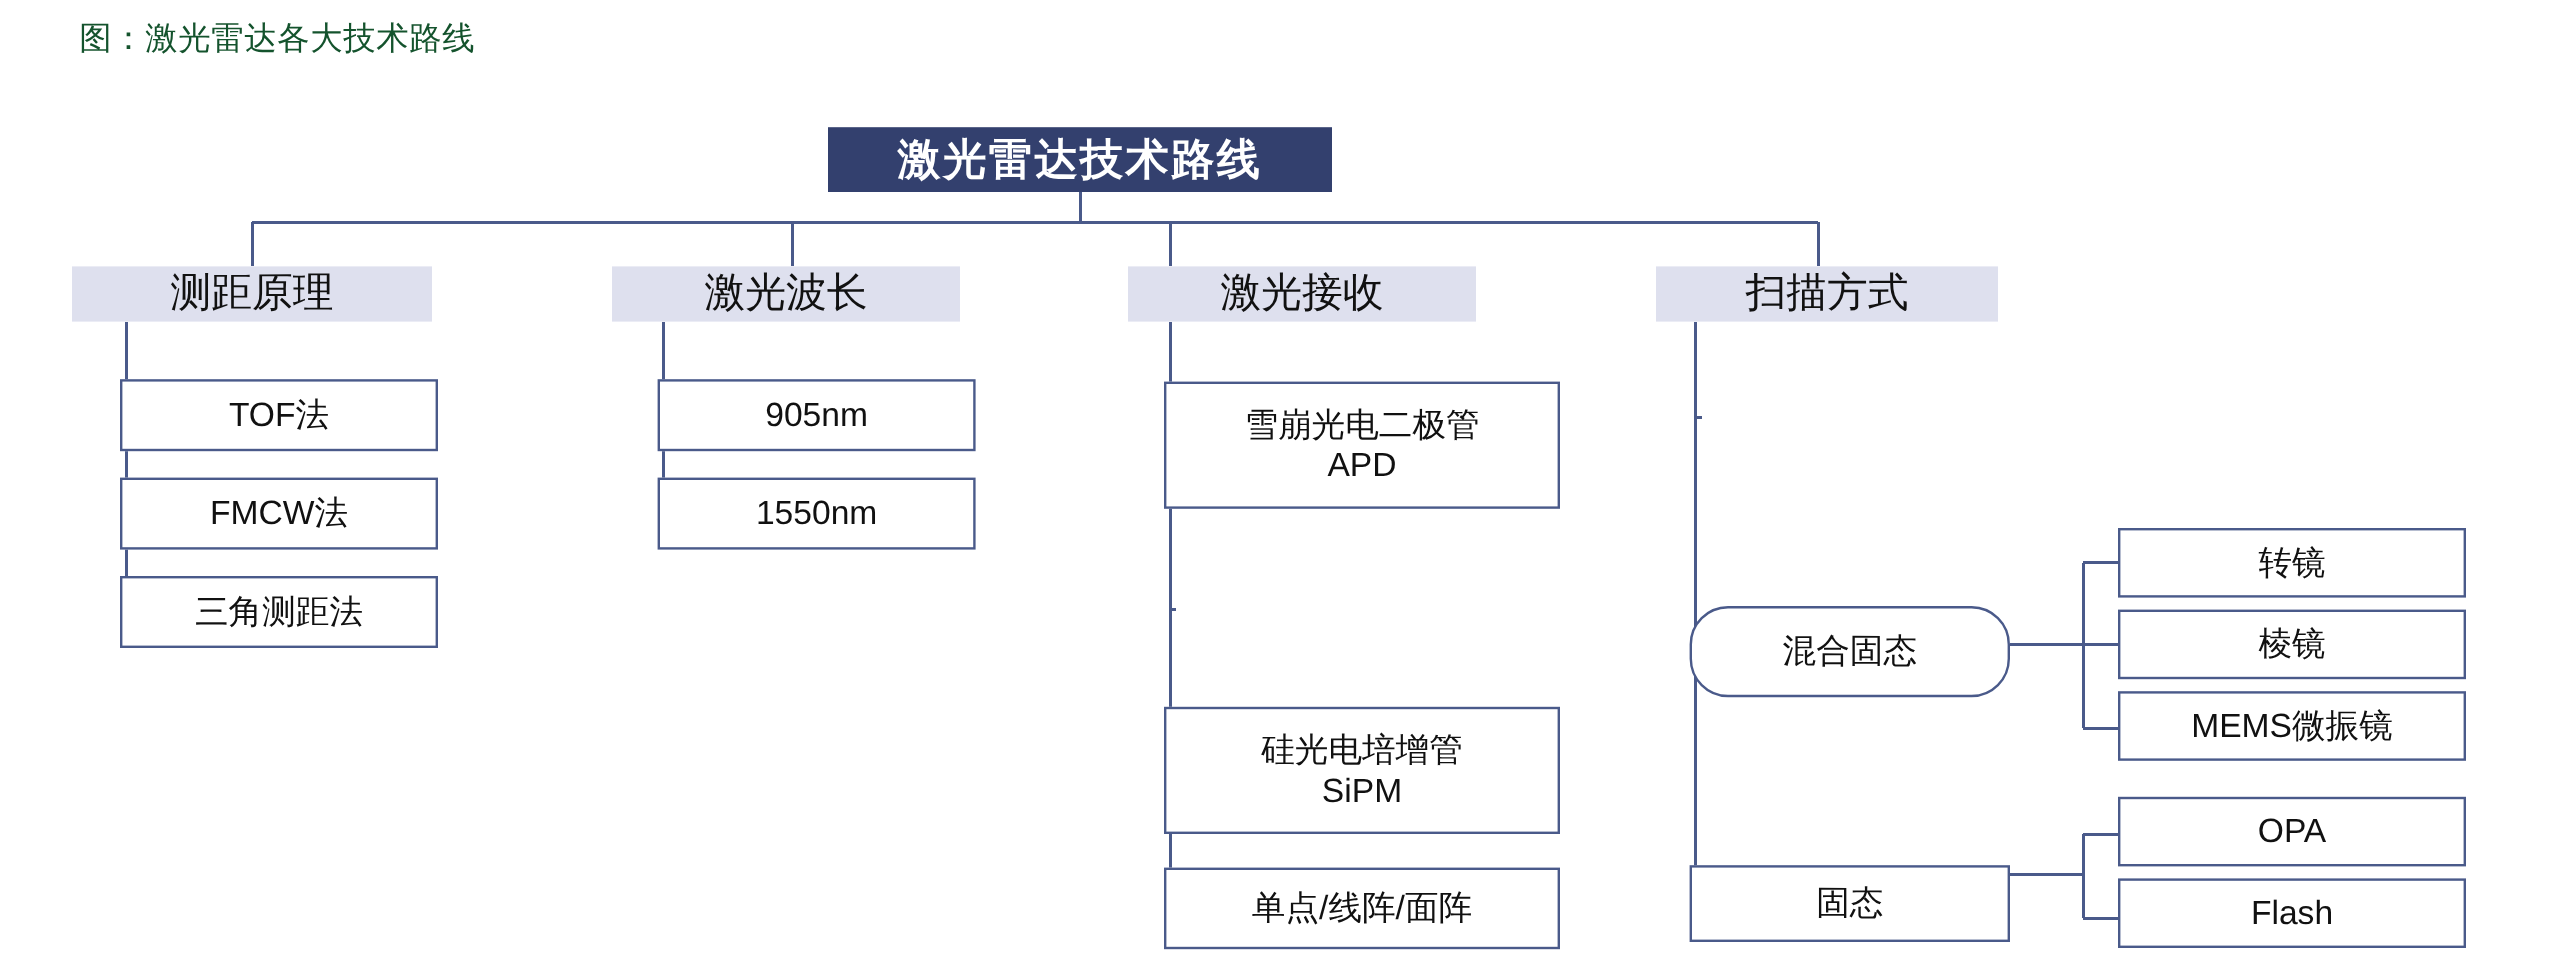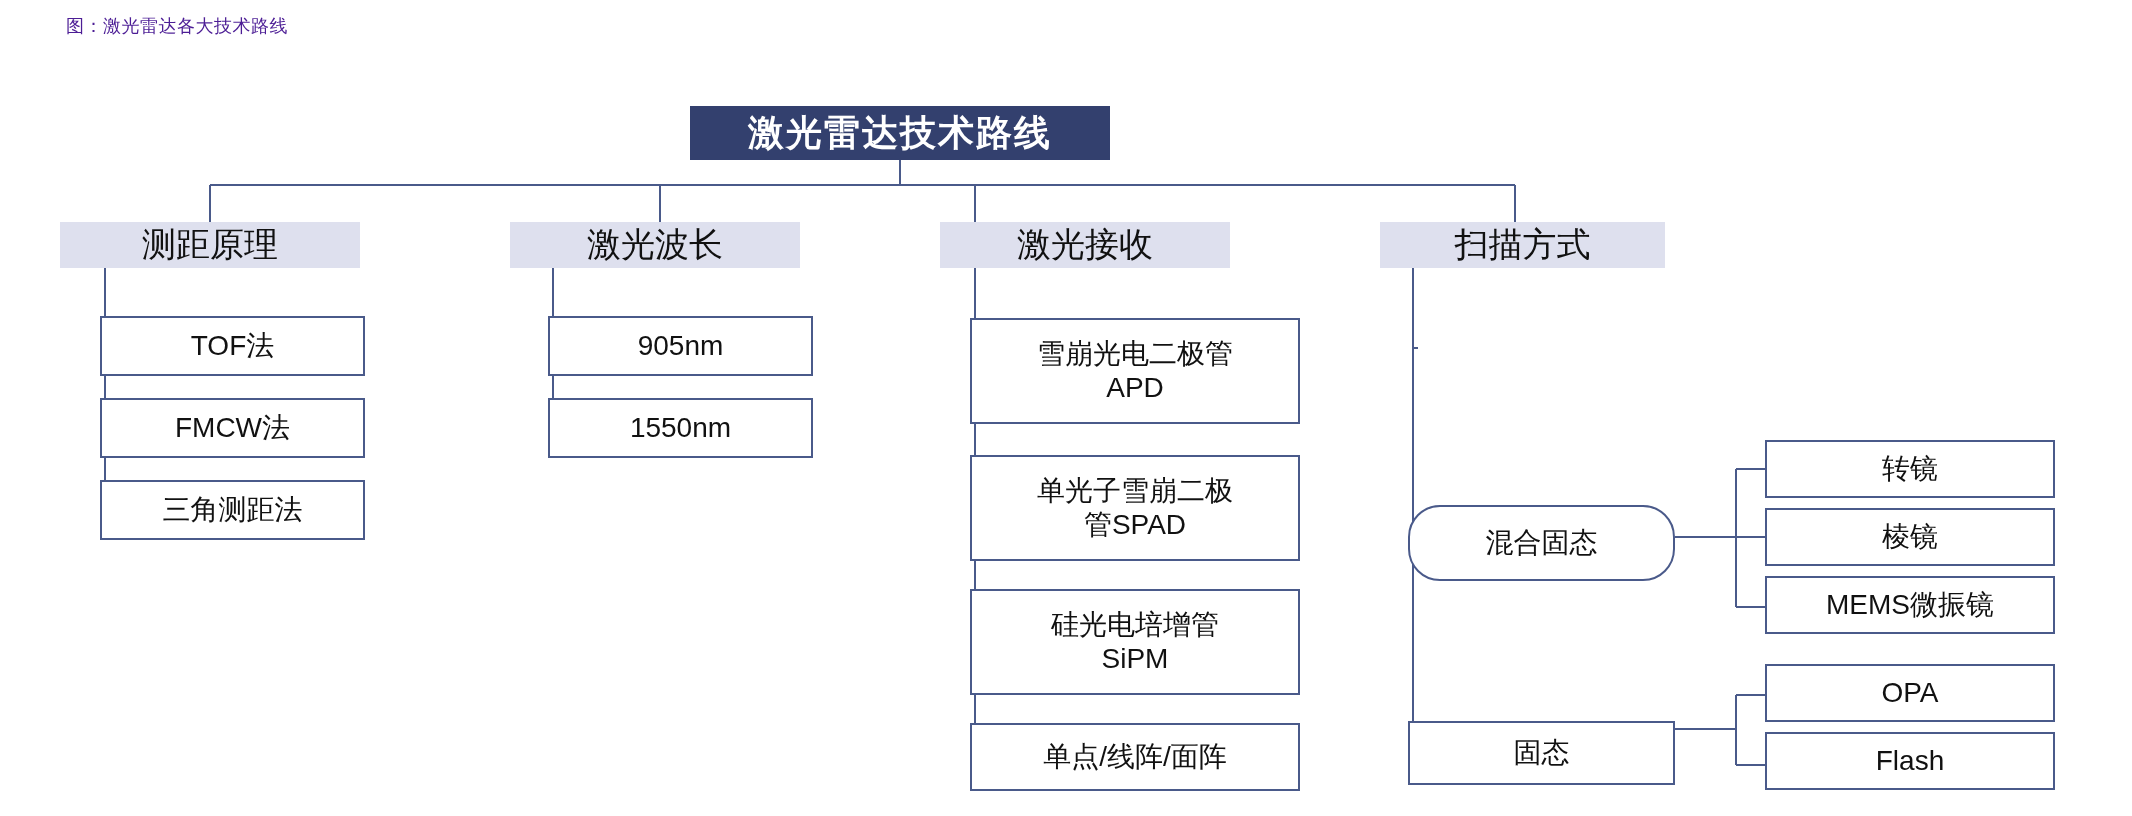--- a/index.html
+++ b/index.html
@@ -35,22 +35,22 @@
     justify-content: center;
     text-align: center;
     line-height: 1.22;
     white-space: pre-line;
     z-index: 2;
   }
   .caption {
     position: absolute;
     left: 66px;
     top: 14px;
-    font-size: 18px;
-    color: #4c1d95;
+    font-size: 27px;
+    color: #14532d;
     letter-spacing: 0.5px;
     z-index: 3;
   }
   .root {
     background: #33406e;
     color: #ffffff;
     font-weight: bold;
     font-size: 36px;
     letter-spacing: 2px;
     border: none;
@@ -131,22 +131,20 @@
 
   <div class="node leaf" style="left:100px; top:316px; width:265px; height:60px;">TOF法</div>
   <div class="node leaf" style="left:100px; top:398px; width:265px; height:60px;">FMCW法</div>
   <div class="node leaf" style="left:100px; top:480px; width:265px; height:60px;">三角测距法</div>
 
   <div class="node leaf" style="left:548px; top:316px; width:265px; height:60px;">905nm</div>
   <div class="node leaf" style="left:548px; top:398px; width:265px; height:60px;">1550nm</div>
 
   <div class="node leaf" style="left:970px; top:318px; width:330px; height:106px;">雪崩光电二极管
 APD</div>
-  <div class="node leaf" style="left:970px; top:455px; width:330px; height:106px;">单光子雪崩二极
-管SPAD</div>
   <div class="node leaf" style="left:970px; top:589px; width:330px; height:106px;">硅光电培增管
 SiPM</div>
   <div class="node leaf" style="left:970px; top:723px; width:330px; height:68px;">单点/线阵/面阵</div>
 
   <div class="node leaf" style="left:1408px; top:505px; width:267px; height:76px;border-radius:32px;">混合固态</div>
   <div class="node leaf" style="left:1408px; top:721px; width:267px; height:64px;">固态</div>
 
   <div class="node leaf sub" style="left:1765px; top:440px; width:290px; height:58px;">转镜</div>
   <div class="node leaf sub" style="left:1765px; top:508px; width:290px; height:58px;">棱镜</div>
   <div class="node leaf sub" style="left:1765px; top:576px; width:290px; height:58px;">MEMS微振镜</div>

